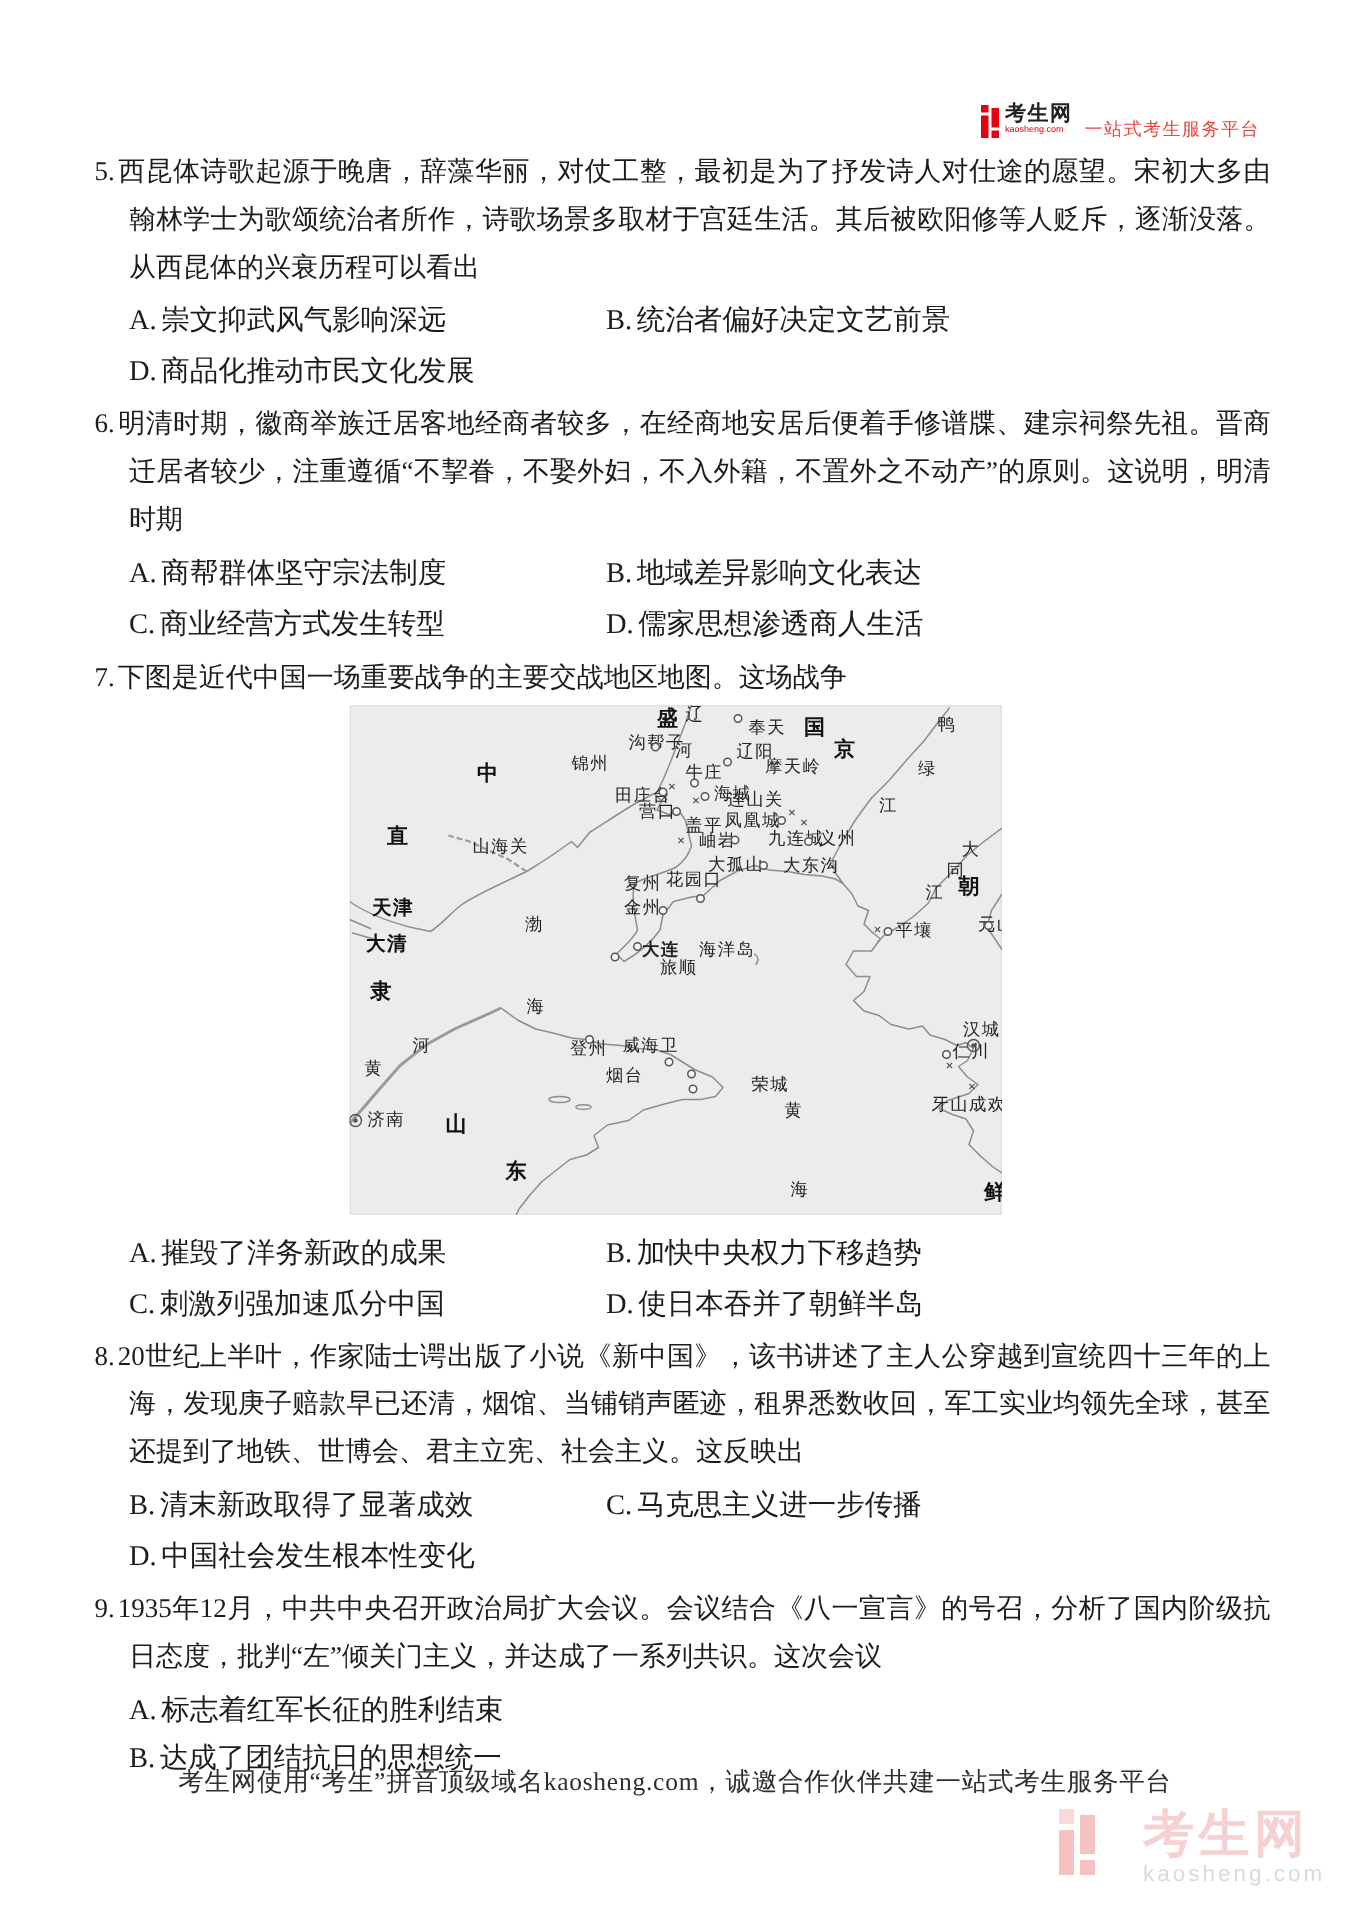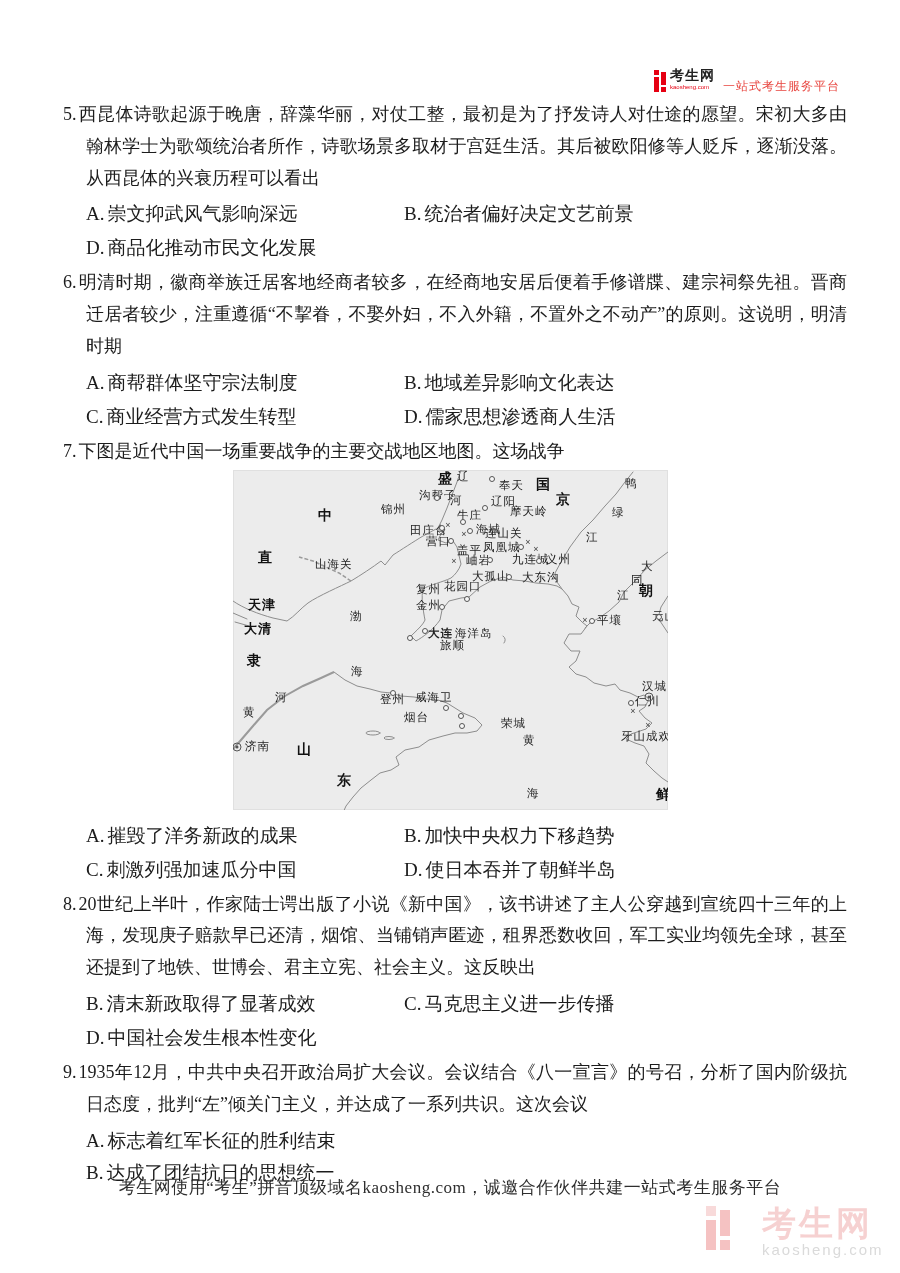--- a/index.html
+++ b/index.html
@@ -140,21 +140,21 @@
             <span class="map-label" style="left: 211px; top: 117px;">花园口</span>
             <span class="map-label" style="left: 278px; top: 108px; margin-left: 11px;">大东沟</span>
             <span class="map-label" style="left: 384px; top: 126px;">江</span>
             <span class="map-label bold" style="left: 15px; top: 136px; font-size: 13px;">天津</span>
             <span class="map-label" style="left: 183px; top: 136px;">金州</span>
             <span class="map-label" style="left: 117px; top: 147px;">渤</span>
             <span class="map-label" style="left: 419px; top: 147px;">元山</span>
             <span class="map-label" style="left: 364px; top: 151px;">平壤</span>
             <span class="map-label bold" style="left: 11px; top: 160px; font-size: 13px;">大清</span>
             <span class="map-label" style="left: 195px; top: 164px; font-weight: bold;">大连</span>
-            <span class="map-label" style="left: 222px; top: 164px;">海洋岛</span>
+            <span class="map-label" style="left: 233px; top: 164px;">海洋岛</span>
             <span class="map-label" style="left: 173px; top: 176px; margin-left: 34px;">旅顺</span>
             <span class="map-label bold" style="left: 14px; top: 192px; font-size: 14px;">隶</span>
             <span class="map-label" style="left: 118px; top: 202px;">海</span>
             <span class="map-label" style="left: 409px; top: 217px;">汉城</span>
             <span class="map-label" style="left: 42px; top: 228px;">河</span>
             <span class="map-label" style="left: 147px; top: 230px;">登州</span>
             <span class="map-label" style="left: 182px; top: 228px;">威海卫</span>
             <span class="map-label" style="left: 402px; top: 232px;">仁川</span>
             <span class="map-label" style="left: 10px; top: 243px;">黄</span>
             <span class="map-label" style="left: 171px; top: 248px;">烟台</span>

